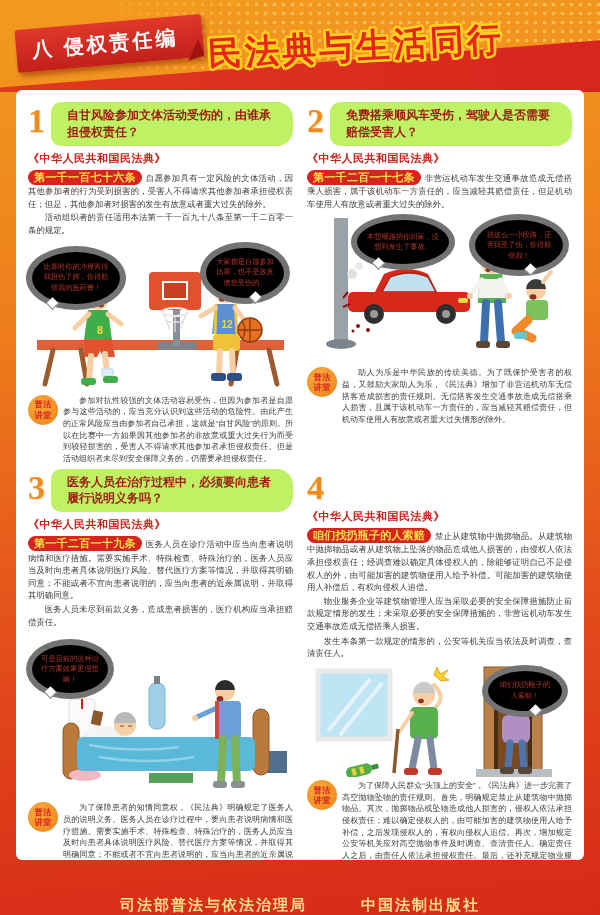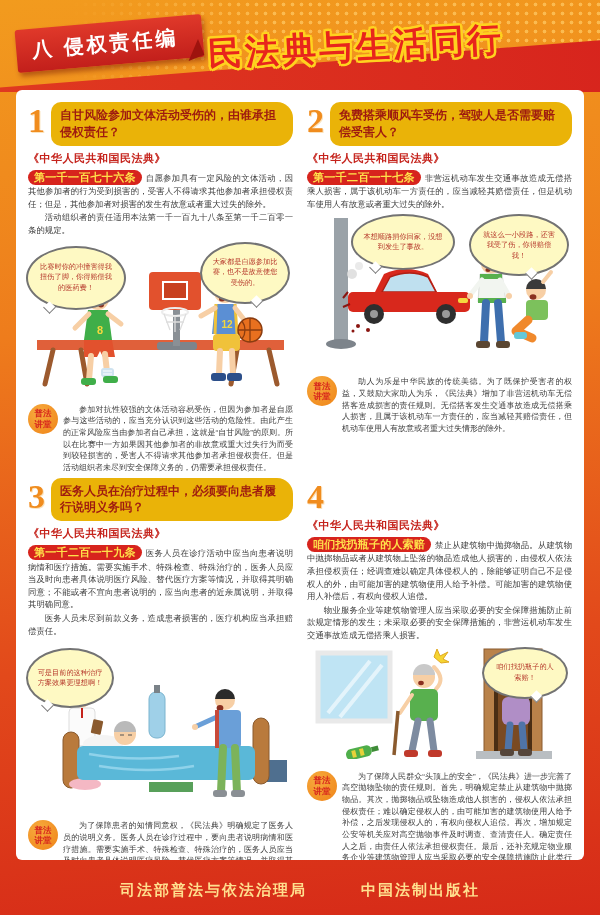--- a/index.html
+++ b/index.html
@@ -16,45 +16,45 @@
   .ribbon::after{content:'';position:absolute;right:-12px;bottom:-10px;border:12px solid transparent;border-left-color:#9e130e;transform:rotate(28deg);}
   .main-title{position:absolute;left:208px;top:24px;font-size:34px;font-weight:bold;color:#e8251c;letter-spacing:3px;white-space:nowrap;transform:rotate(-3deg);
       text-shadow:-2px -2px 0 #ffd21f,2px -2px 0 #ffd21f,-2px 2px 0 #ffd21f,2px 2px 0 #ffd21f,0 -2.5px 0 #ffd21f,0 2.5px 0 #ffd21f,-2.5px 0 0 #ffd21f,2.5px 0 0 #ffd21f;}
 
   
   .panel{position:absolute;left:16px;right:16px;top:90px;height:770px;background:#fff;border-radius:6px;box-sizing:border-box;
          padding:12px 12px 6px;overflow:hidden;display:grid;grid-template-columns:1fr 1fr;column-gap:14px;row-gap:4px;}
   .qa{min-width:0;}
   .q-head{display:flex;align-items:flex-start;gap:6px;margin-bottom:5px;}
   .q-num{color:#f08c1e;font-size:34px;line-height:.95;font-weight:bold;font-family:"Liberation Serif",serif;padding-top:3px;text-shadow:1px 1px 0 #fbe3bd;}
-  .q-banner{background:#eab308;border-radius:10px 16px 16px 10px;padding:5px 9px;color:#9e1a10;font-weight:bold;font-size:12px;line-height:1.4;flex:1;}
+  .q-banner{background:#bef264;border-radius:10px 16px 16px 10px;padding:5px 16px;color:#9e1a10;font-weight:bold;font-size:12px;line-height:1.4;flex:1;}
   .law-source{color:#c5231c;font-weight:bold;font-size:11px;margin:3px 0 3px;letter-spacing:.5px;}
   .article{font-size:8.4px;color:#3c3c3c;line-height:1.5;text-align:justify;margin:0 0 2px;}
   .article.cont{text-indent:2em;font-family:Liberation Serif, serif;}
   .art-badge{background:#d7241d;color:#ffe14a;border-radius:8px;padding:1px 6px 2px;font-size:11px;font-weight:bold;margin-right:4px;white-space:nowrap;}
 
   
   .cartoon{position:relative;margin:4px 0 2px;}
   .c1{height:150px}.c2{height:150px}.c3{height:166px}.c4{height:112px}
   .cartoon svg{position:absolute;inset:0;width:100%;height:100%;}
-  .bubble{position:absolute;background:#fef9c3;border:2px solid #737373;border-radius:50%;display:flex;align-items:center;justify-content:center;
+  .bubble{position:absolute;background:#000000;border:6px solid #737373;border-radius:50%;display:flex;align-items:center;justify-content:center;
           text-align:center;color:#b5362a;font-size:7.2px;line-height:1.45;padding:7px 9px;box-sizing:border-box;z-index:2;}
   .bubble::after{content:'';position:absolute;width:8px;height:8px;background:#fff;border-right:1px solid #777;border-bottom:1px solid #777;
           transform:rotate(45deg);bottom:-4px;left:58%;}
   .tail-bl::after{left:18%;}
 
   
-  .lecture{display:flex;gap:5px;margin-top:12px;align-items:flex-start;}
+  .lecture{display:flex;gap:5px;margin-top:3px;align-items:flex-start;}
   .lect-badge{flex:0 0 30px;width:30px;height:30px;border-radius:50%;background:radial-gradient(circle at 35% 30%,#f7ab3e,#ef8317);
           color:#d7241d;font-weight:bold;font-size:8.5px;line-height:1.2;display:flex;flex-direction:column;align-items:center;justify-content:center;}
   .lect-text{font-size:8px;color:#3c3c3c;line-height:1.46;text-align:justify;margin:0;text-indent:2em;flex:1;}
 
   
   .footer{position:absolute;left:0;right:0;bottom:0;height:55px;display:flex;align-items:flex-end;justify-content:center;gap:54px;
-          padding-bottom:15px;box-sizing:border-box;color:#ffdf8e;font-weight:bold;font-size:15px;letter-spacing:2px;}
+          box-sizing:border-box;color:#ffdf8e;font-weight:bold;font-size:15px;letter-spacing:2px;}
 </style>
 </head>
 <body>
 
 <div class="poster">
 
   <div class="header">
     <div class="dots"></div>
     <div class="red-band"></div>
     <div class="ribbon">
@@ -240,20 +240,21 @@
 
     <section class="qa">
       <div class="q-head">
         <div class="q-num">4</div>
       </div>
       <div class="law-source">《中华人民共和国民法典》</div>
       <p class="article">
         <span class="art-badge">咱们找扔瓶子的人索赔</span><span>禁止从建筑物中抛掷物品。从建筑物中抛掷物品或者从建筑物上坠落的物品造成他人损害的，由侵权人依法承担侵权责任；经调查难以确定具体侵权人的，除能够证明自己不是侵权人的外，由可能加害的建筑物使用人给予补偿。可能加害的建筑物使用人补偿后，有权向侵权人追偿。</span>
       </p>
       <p class="article cont">物业服务企业等建筑物管理人应当采取必要的安全保障措施防止前款规定情形的发生；未采取必要的安全保障措施的，非营运机动车发生交通事故造成无偿搭乘人损害。</p>
+      <p class="article cont">发生本条第一款规定的情形的，公安等机关应当依法及时调查，查清责任人。</p>
       <div class="cartoon c4">
         <svg viewBox="0 0 263 112">
           <rect x="10" y="6" width="72" height="68" fill="#bfe4f4" stroke="#e9e9e9" stroke-width="5"></rect>
           <path d="M20 66 L62 14 M32 70 L74 18" stroke="#e4f4fb" stroke-width="4"></path>
           <rect x="176" y="2" width="58" height="104" fill="#b9824a" stroke="#8a5a2e"></rect>
           <rect x="186" y="10" width="38" height="96" fill="#4a2e14"></rect>
           <rect x="190" y="12" width="30" height="94" fill="#7a4a22"></rect>
           <rect x="168" y="104" width="76" height="8" fill="#b9bec2"></rect>
           <g transform="rotate(-14 52 106)">
             <rect x="38" y="100" width="26" height="11" rx="5" fill="#4fae4a"></rect>

